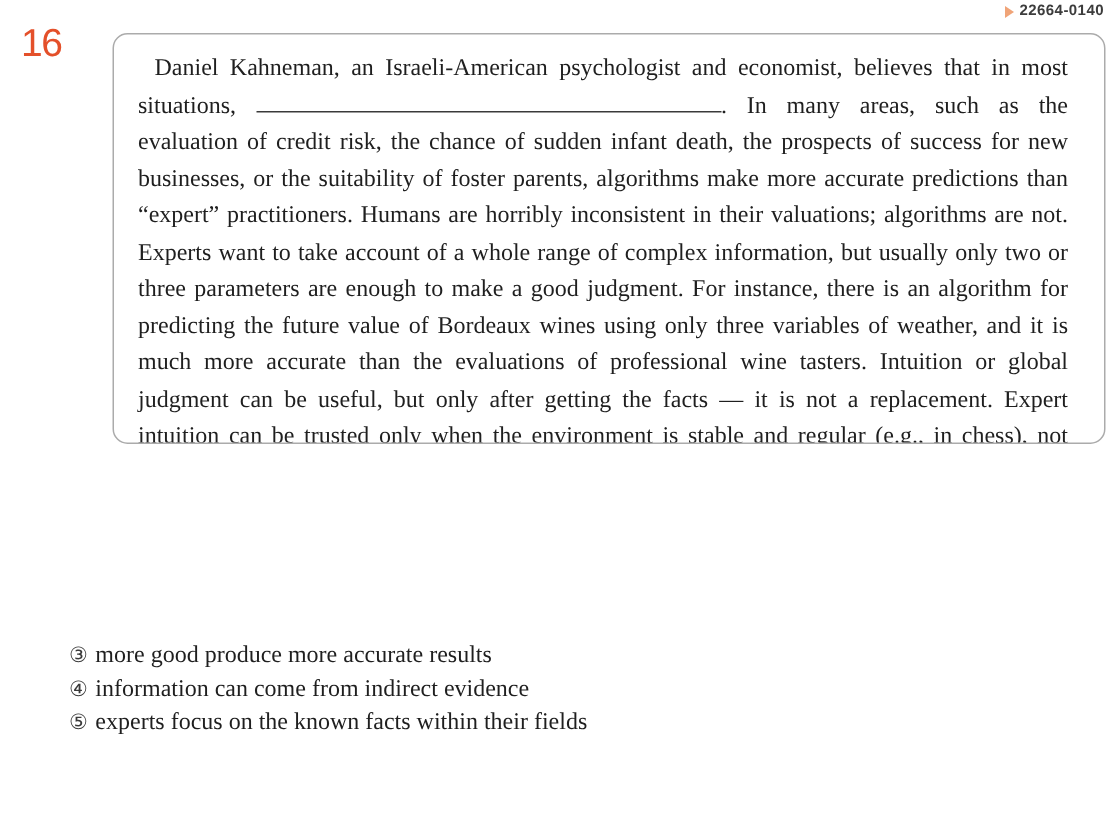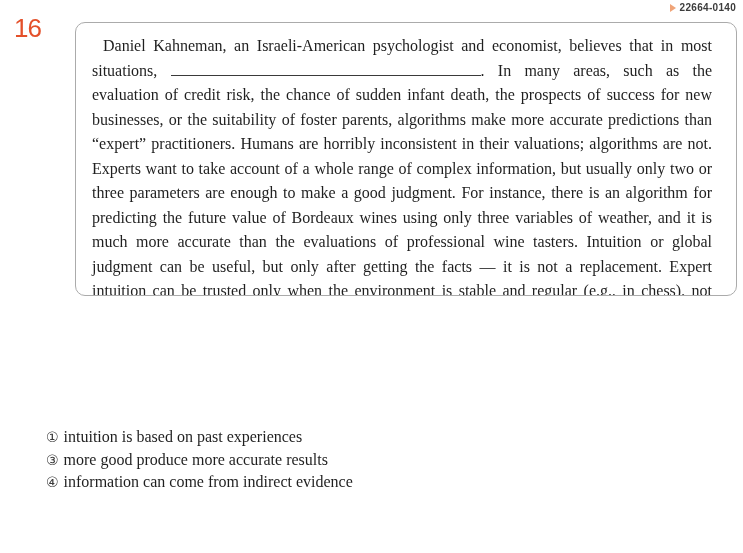--- a/index.html
+++ b/index.html
@@ -127,21 +127,21 @@
     <span class="blank"></span><span>. In many areas, such as the evaluation of credit risk, the chance of sudden infant death, the prospects of success for new businesses, or the suitability of foster parents, algorithms make more accurate predictions than “expert” practitioners. Humans are horribly inconsistent in their valuations; algorithms are not. Experts want to take account of a whole range of complex information, but usually only two or three parameters are enough to make a good judgment. For instance, there is an algorithm for predicting the future value of Bordeaux wines using only three variables of weather, and it is much more accurate than the evaluations of professional wine tasters. Intuition or global judgment can be useful, but only after getting the facts — it is not a replacement. Expert intuition can be trusted only when the environment is stable and regular (e.g., in chess), not open-ended and complex.</span>
     <span class="points">[3점]</span></p>
   <div class="footnote">
     <span class="fn-term">*variables:</span>
     <span class="fn-def">매개 변수</span>
   </div>
 </div>
 
 <ol class="choices">
   <li class="choice">
-    <span class="marker">①</span><span>intuition is based on past experiences</span>
-  </li>
-  <li class="choice">
     <span class="marker">③</span><span>more good produce more accurate results</span>
   </li>
   <li class="choice">
     <span class="marker">④</span><span>information can come from indirect evidence</span>
   </li>
+  <li class="choice">
+    <span class="marker">⑤</span><span>experts focus on the known facts within their fields</span>
+  </li>
 </ol>
 
 </body></html>

